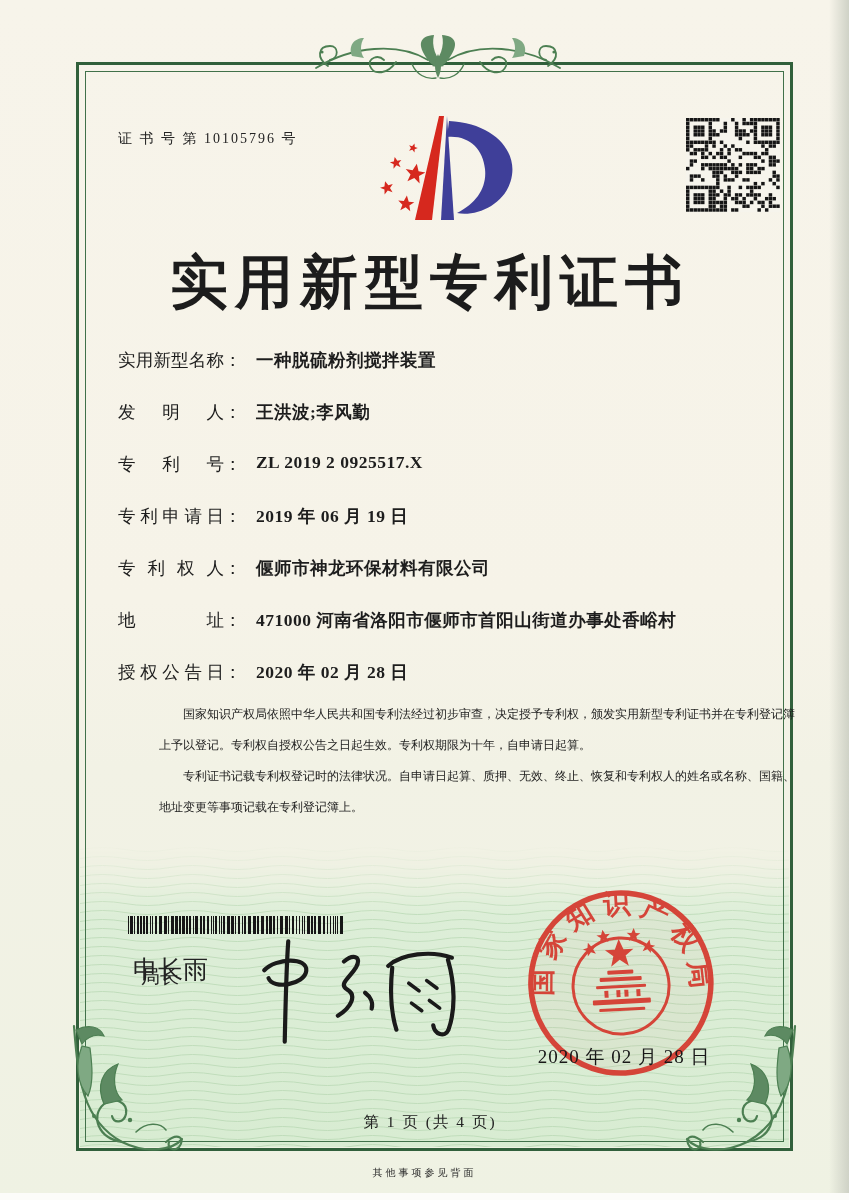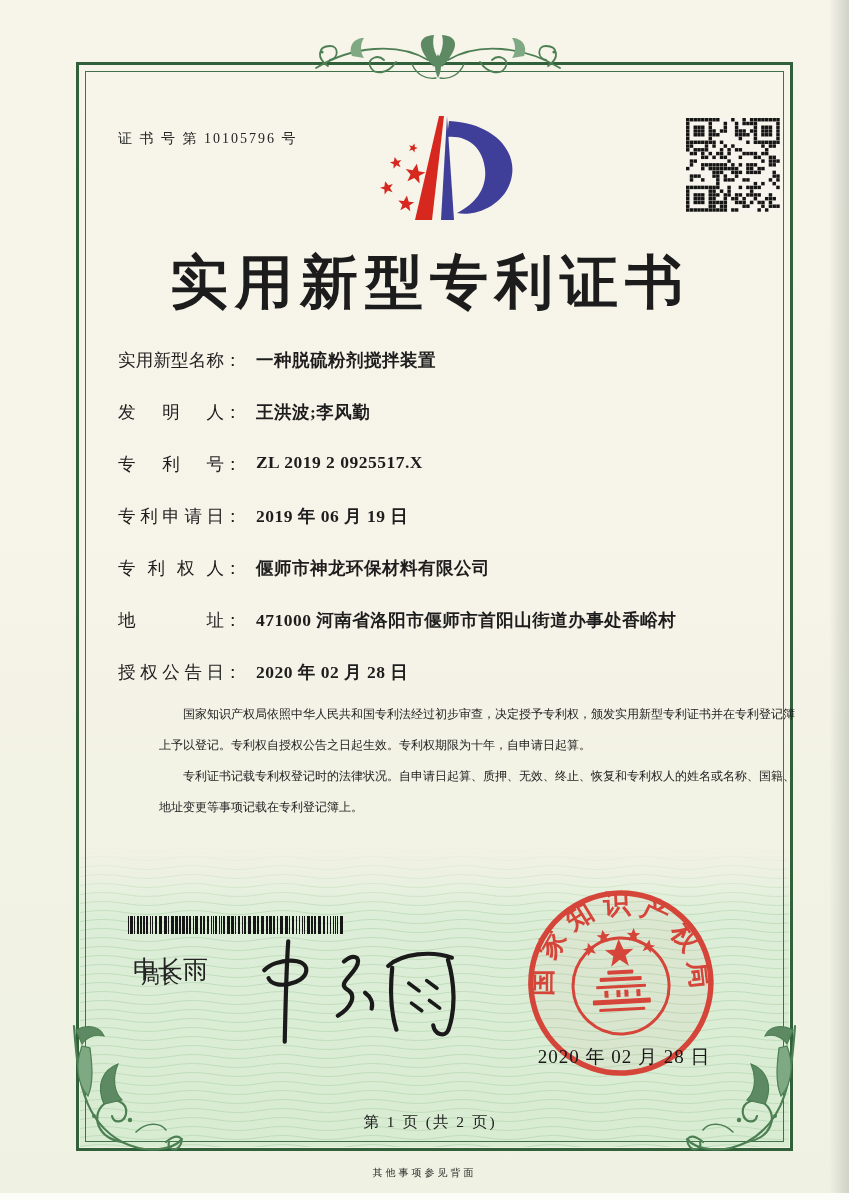--- a/index.html
+++ b/index.html
@@ -586,17 +586,17 @@
           <rect x="94" y="104" width="4" height="7"></rect>
         <rect x="102" y="104" width="4" height="7"></rect>
           <rect x="114" y="104" width="4" height="7"></rect>
         <rect x="70" y="113" width="58" height="5" rx="1"></rect>
         <rect x="76" y="122" width="46" height="3" rx="1"></rect>
       </g>
     </g>
   </svg>
   <div class="seal-date">2020 年 02 月 28 日</div>
 
-  <div class="page-info">第 1 页 (共 2 页)</div>
+  <div class="page-info">第 1 页 (共 4 页)</div>
 
   <div class="back-note">其他事项参见背面</div>
 
 </div>
 
 </body></html>

